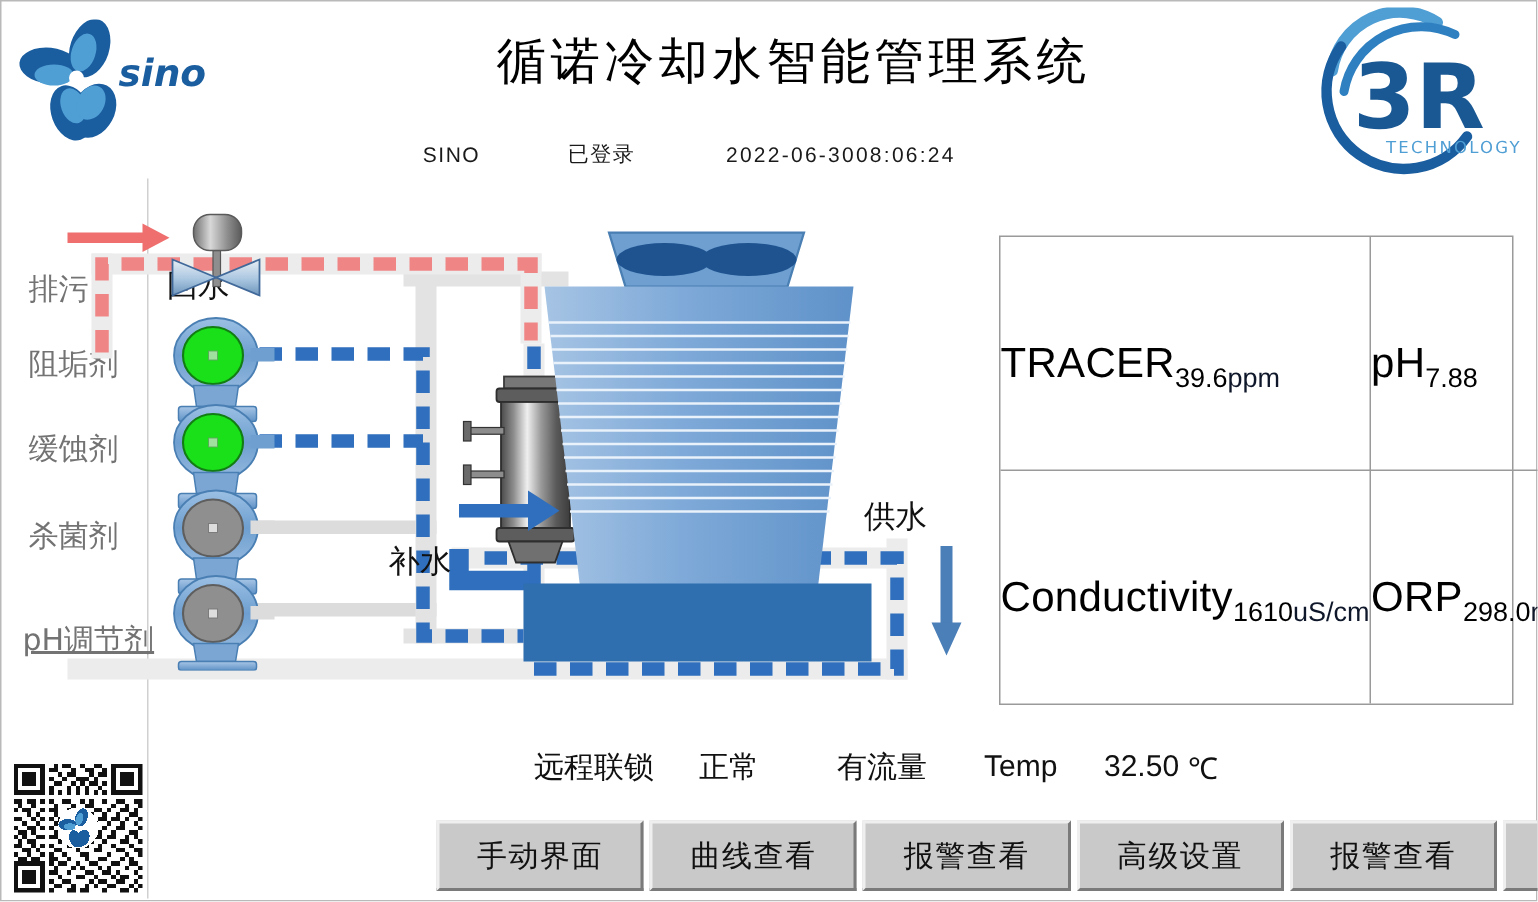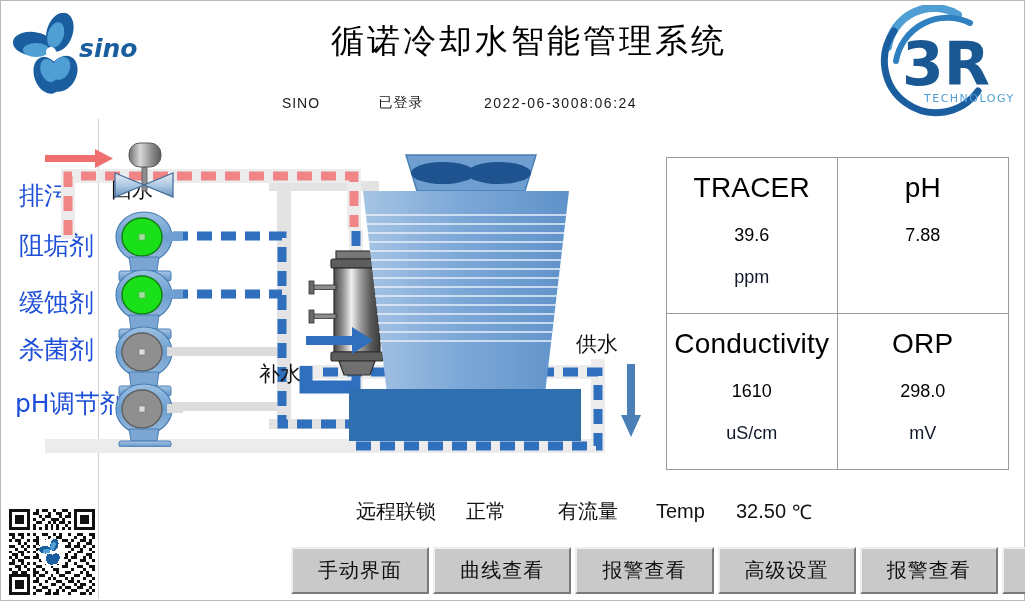--- a/index.html
+++ b/index.html
@@ -25,35 +25,35 @@
     display:flex;align-items:center;font-size:14px;color:#1a1a1a;}
   #statusline .s-user{width:90px;text-align:center;letter-spacing:1px;}
   #statusline .s-login{width:110px;text-align:center;letter-spacing:1px;}
   #statusline .s-date{margin-left:28px;letter-spacing:1.5px;white-space:nowrap;}
   #statusline .s-time{letter-spacing:1.5px;white-space:nowrap;}
   #r3-logo{position:absolute;right:8px;top:4px;width:150px;height:112px;}
 
   
   .dose-label{
     position:absolute;left:18px;width:115px;text-align:left;
-    font-size:25px;color:#1d4ed8;white-space:nowrap;
+    font-size:20px;color:#737373;white-space:nowrap;
     font-family:"DejaVu Sans","Liberation Sans",sans-serif;
   }
 
   
   #diagram{position:absolute;left:0;top:118px;width:660px;height:370px;}
 
   
   #panel{
     position:absolute;left:665px;top:156px;width:343px;height:313px;
     border:1px solid #9a9a9a;box-sizing:border-box;
     display:grid;grid-template-columns:1fr 1fr;grid-template-rows:1fr 1fr;
     background:#fff;
   }
-  .cell{position:relative;display:flex;flex-direction:column;
+  .cell{position:relative;display:flex;flex-direction:row;
         align-items:center;justify-content:flex-start;padding-top:14px;
         box-sizing:border-box;}
   .cell.bl{border-right:1px solid #9a9a9a;}
   .cell.r0{border-bottom:1px solid #9a9a9a;}
   .cell .c-name{font-size:28px;color:#000;line-height:1.15;letter-spacing:0.2px;}
   .cell .c-val{font-size:18px;color:#000;margin-top:21px;}
   .cell .c-unit{font-size:18px;color:#0f172a;margin-top:21px;}
 
   
   #statusbar{
@@ -127,22 +127,22 @@
       <text x="36" y="80" font-family="DejaVu Sans, sans-serif" font-size="60" font-weight="bold" fill="#1a5893">3R</text>
       <text x="58" y="97" font-family="DejaVu Sans, sans-serif" font-size="11" letter-spacing="1.5" fill="#4f9ed4">TECHNOLOGY</text>
     </svg>
   </div>
 
   <div id="left-divider"></div>
 
   <div class="dose-label" style="top:178px;">排污</div>
   <div class="dose-label" style="top:285px;">缓蚀剂</div>
   <div class="dose-label" style="top:228px;">阻垢剂</div>
-  <div class="dose-label" style="top:332px;">杀菌剂</div>
-  <div class="dose-label" style="top:386px;left:14px;">pH调节剂</div>
+  <div class="dose-label" style="top:343px;">杀菌剂</div>
+  <div class="dose-label" style="top:412px;left:14px;text-decoration:underline;">pH调节剂</div>
 
   <svg id="diagram" viewBox="0 0 660 370">
     <defs>
       <linearGradient id="gPump" x1="0" y1="0" x2="0" y2="1">
         <stop offset="0%" stop-color="#9cc0e4"></stop>
         <stop offset="50%" stop-color="#6e9fd0"></stop>
         <stop offset="100%" stop-color="#95b9de"></stop>
       </linearGradient>
       <linearGradient id="gBase" x1="0" y1="0" x2="0" y2="1">
         <stop offset="0%" stop-color="#a8c6e6"></stop>

